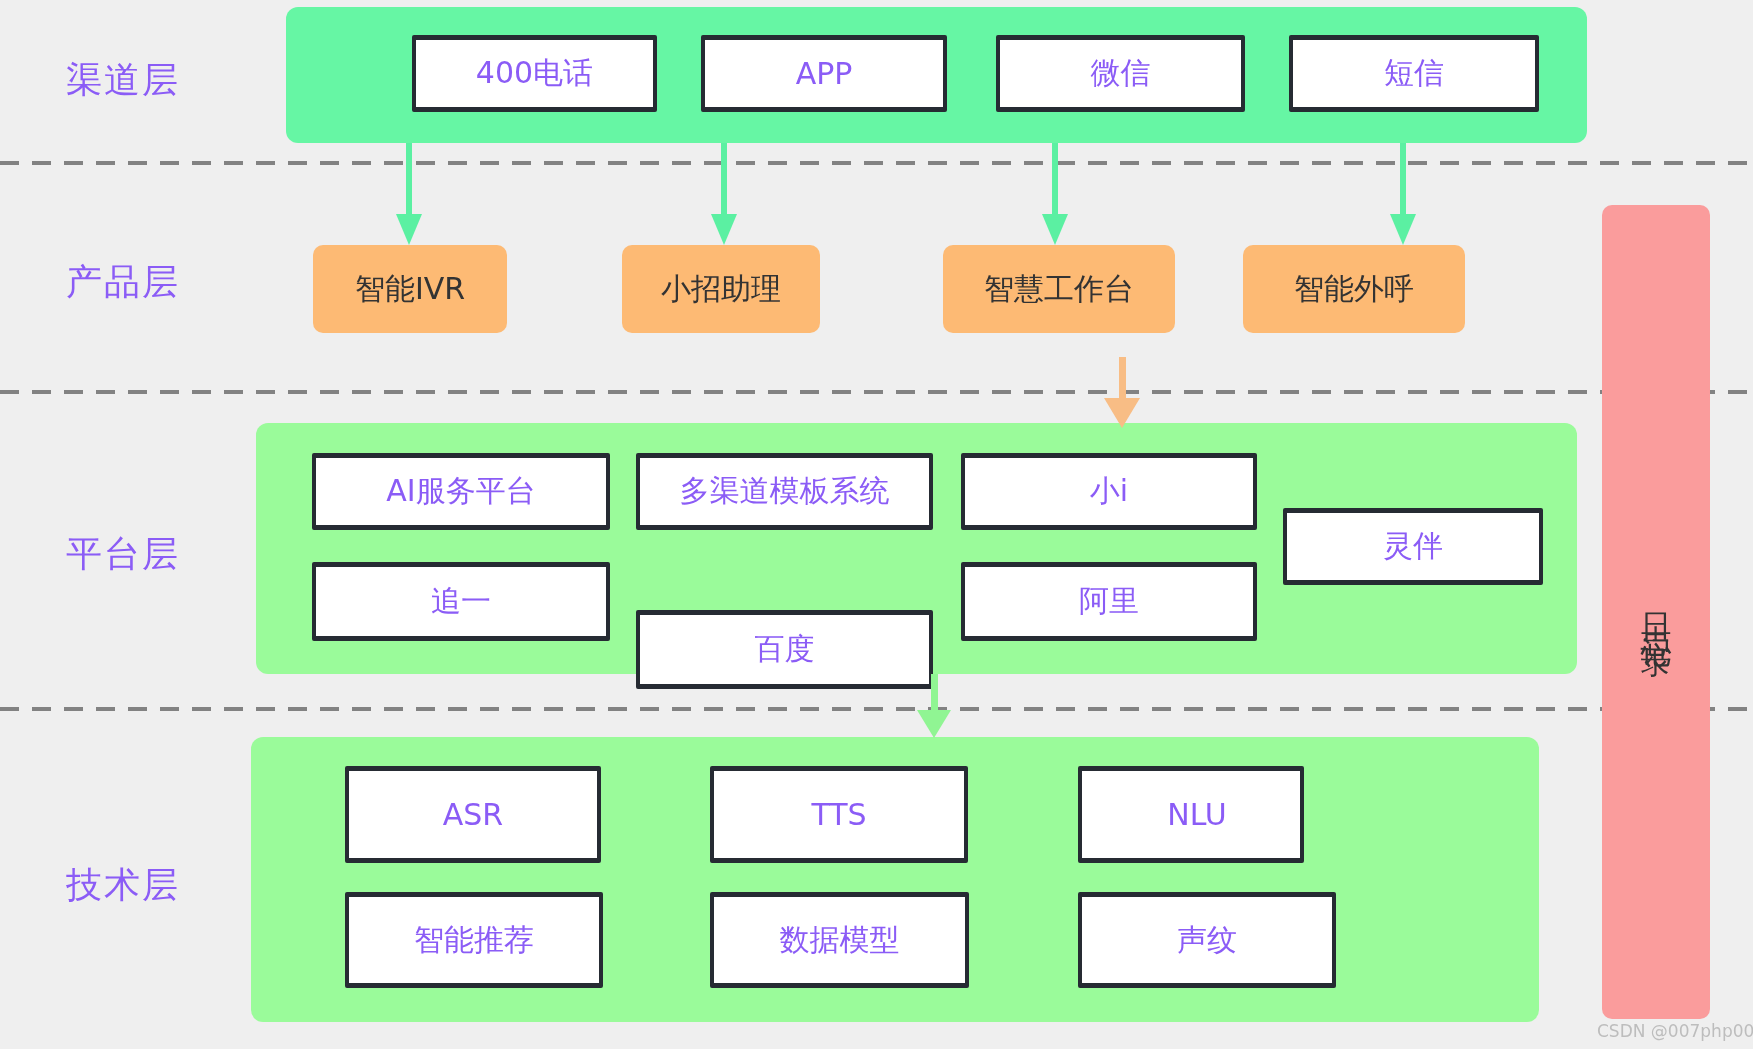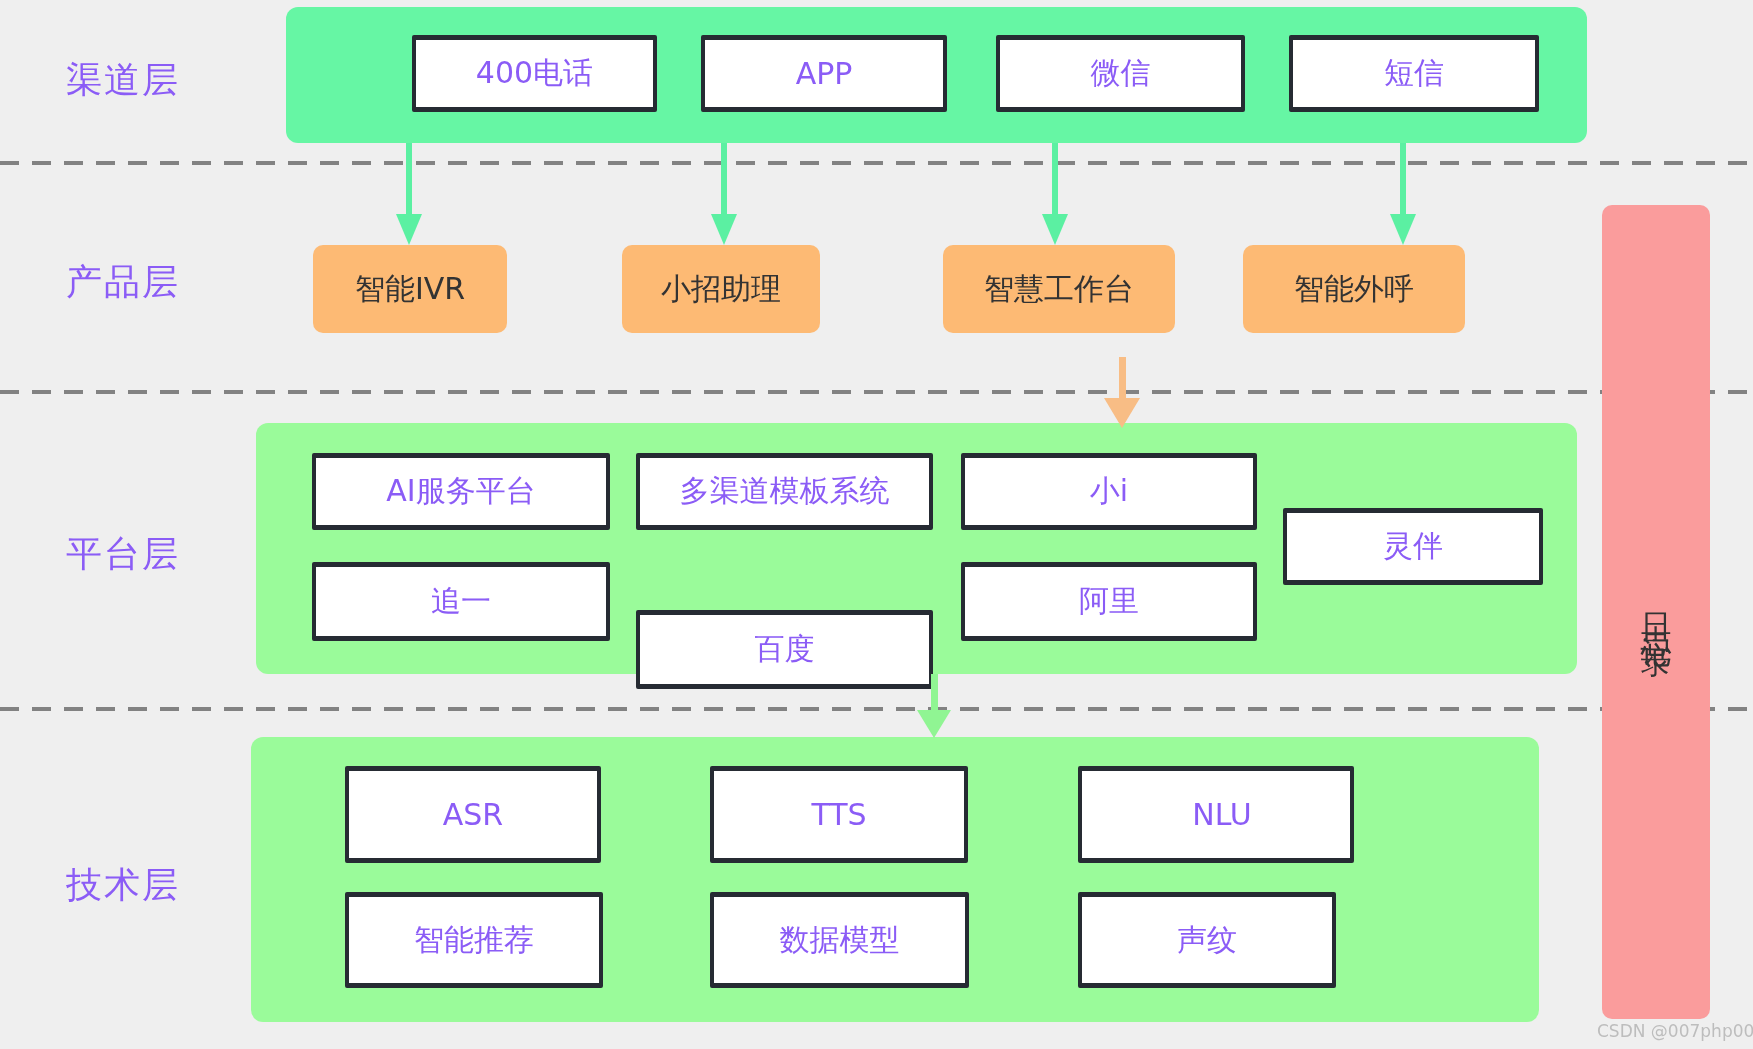--- a/index.html
+++ b/index.html
@@ -67,21 +67,21 @@
   .pl-2{left:636px;top:453px;width:297px;height:77px;}
   .pl-3{left:961px;top:453px;width:296px;height:77px;}
   .pl-side{left:1283px;top:508px;width:260px;height:77px;}
   .pl-4{left:312px;top:562px;width:298px;height:79px;}
   .pl-5{left:636px;top:562px;width:297px;height:79px;margin-top:48px;}
   .pl-6{left:961px;top:562px;width:296px;height:79px;}
 
   
   .tb-1{left:345px;top:766px;width:256px;height:97px;}
   .tb-2{left:710px;top:766px;width:258px;height:97px;}
-  .tb-3{left:1078px;top:766px;width:276px;height:97px;padding-left:12px;}
+  .tb-3{left:1078px;top:766px;width:226px;height:97px;padding-left:12px;}
   .tb-4{left:345px;top:892px;width:258px;height:96px;}
   .tb-5{left:710px;top:892px;width:259px;height:96px;}
   .tb-6{left:1078px;top:892px;width:258px;height:96px;}
 
   
   .arrow-shaft{position:absolute;z-index:4;}
   .arrow-head{position:absolute;z-index:4;width:0;height:0;}
   .green-shaft{width:6px;top:143px;height:71px;background:#5bf0a2;}
   .gs-1{left:406px;} .gs-2{left:721px;} .gs-3{left:1052px;} .gs-4{left:1400px;}
   .green-head{top:214px;border-left:13px solid transparent;border-right:13px solid transparent;border-top:31px solid #5bf0a2;}

